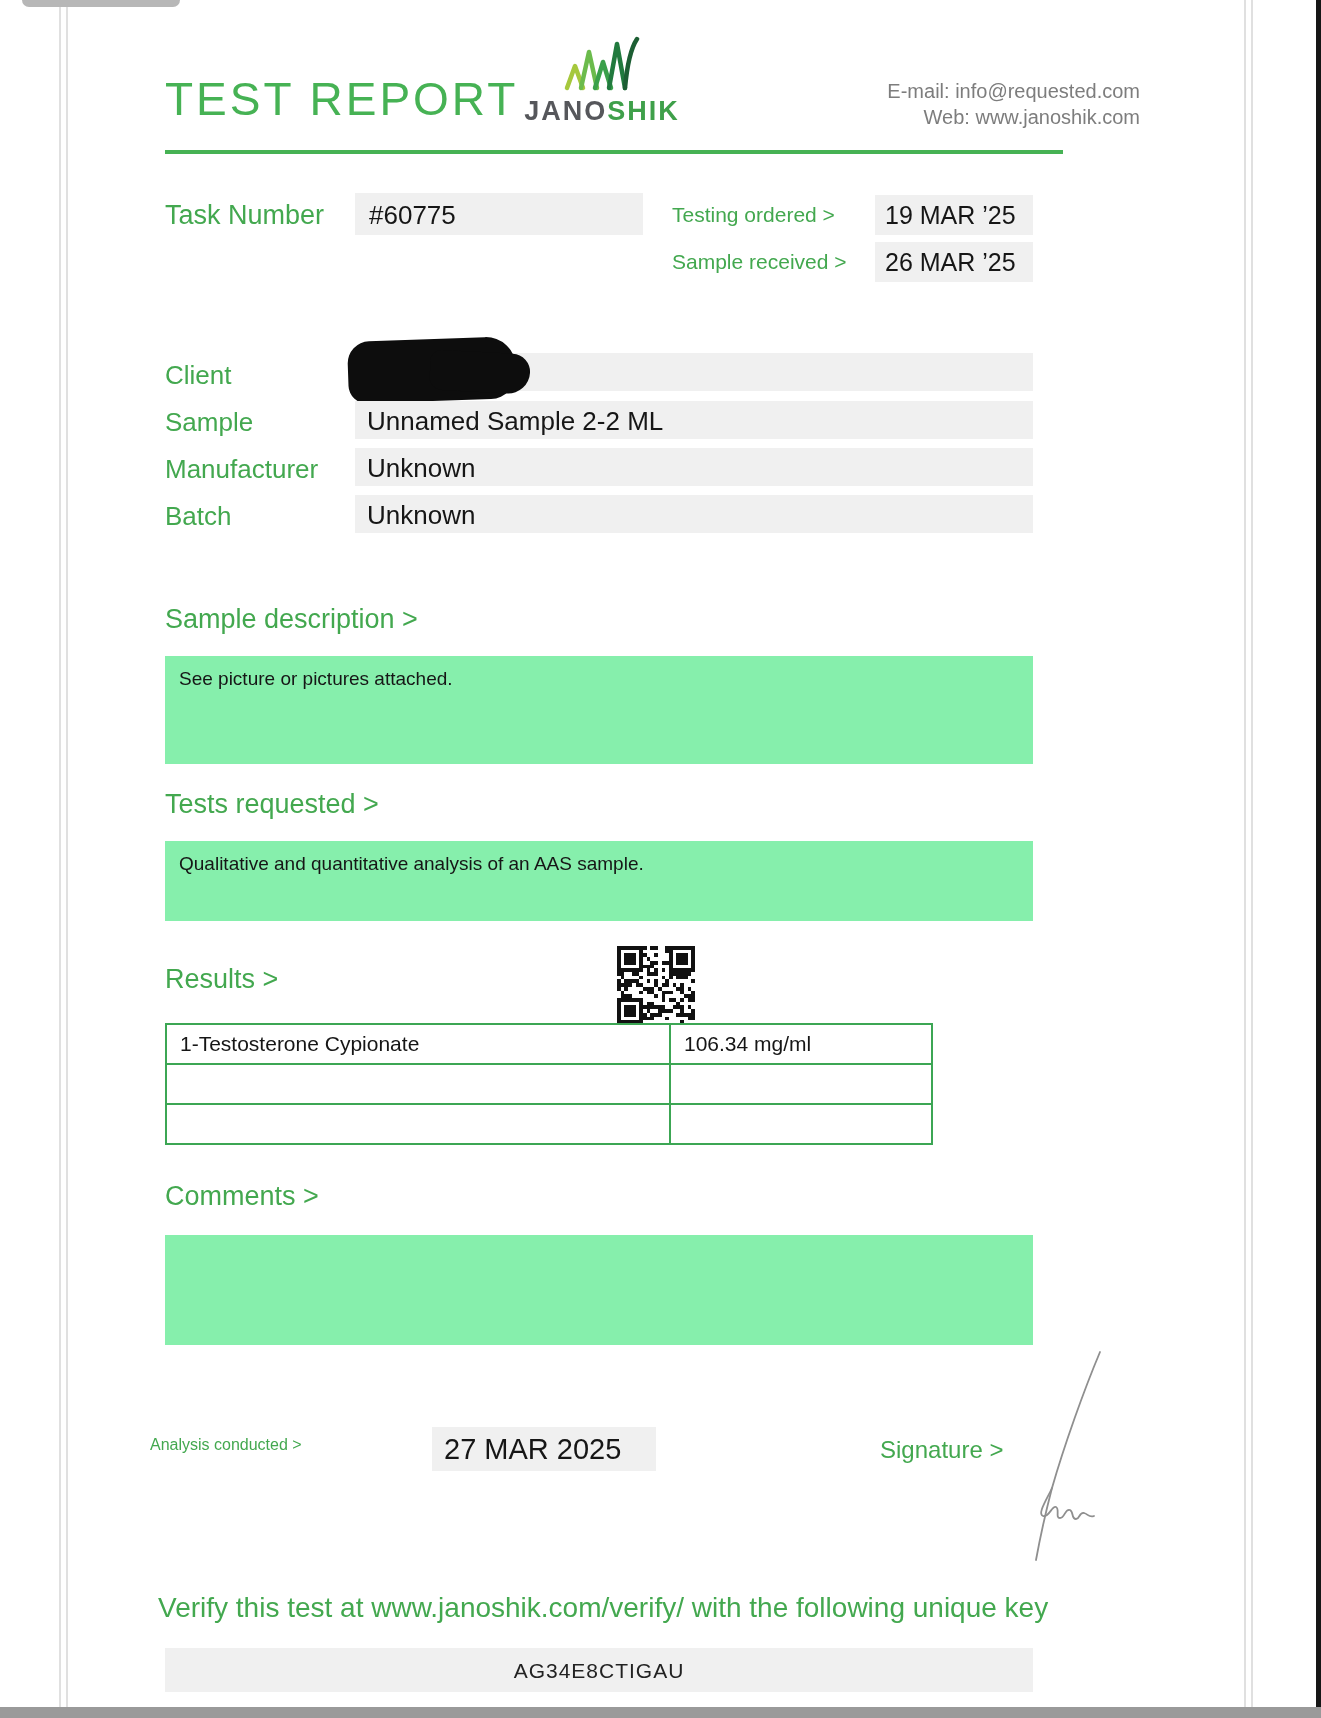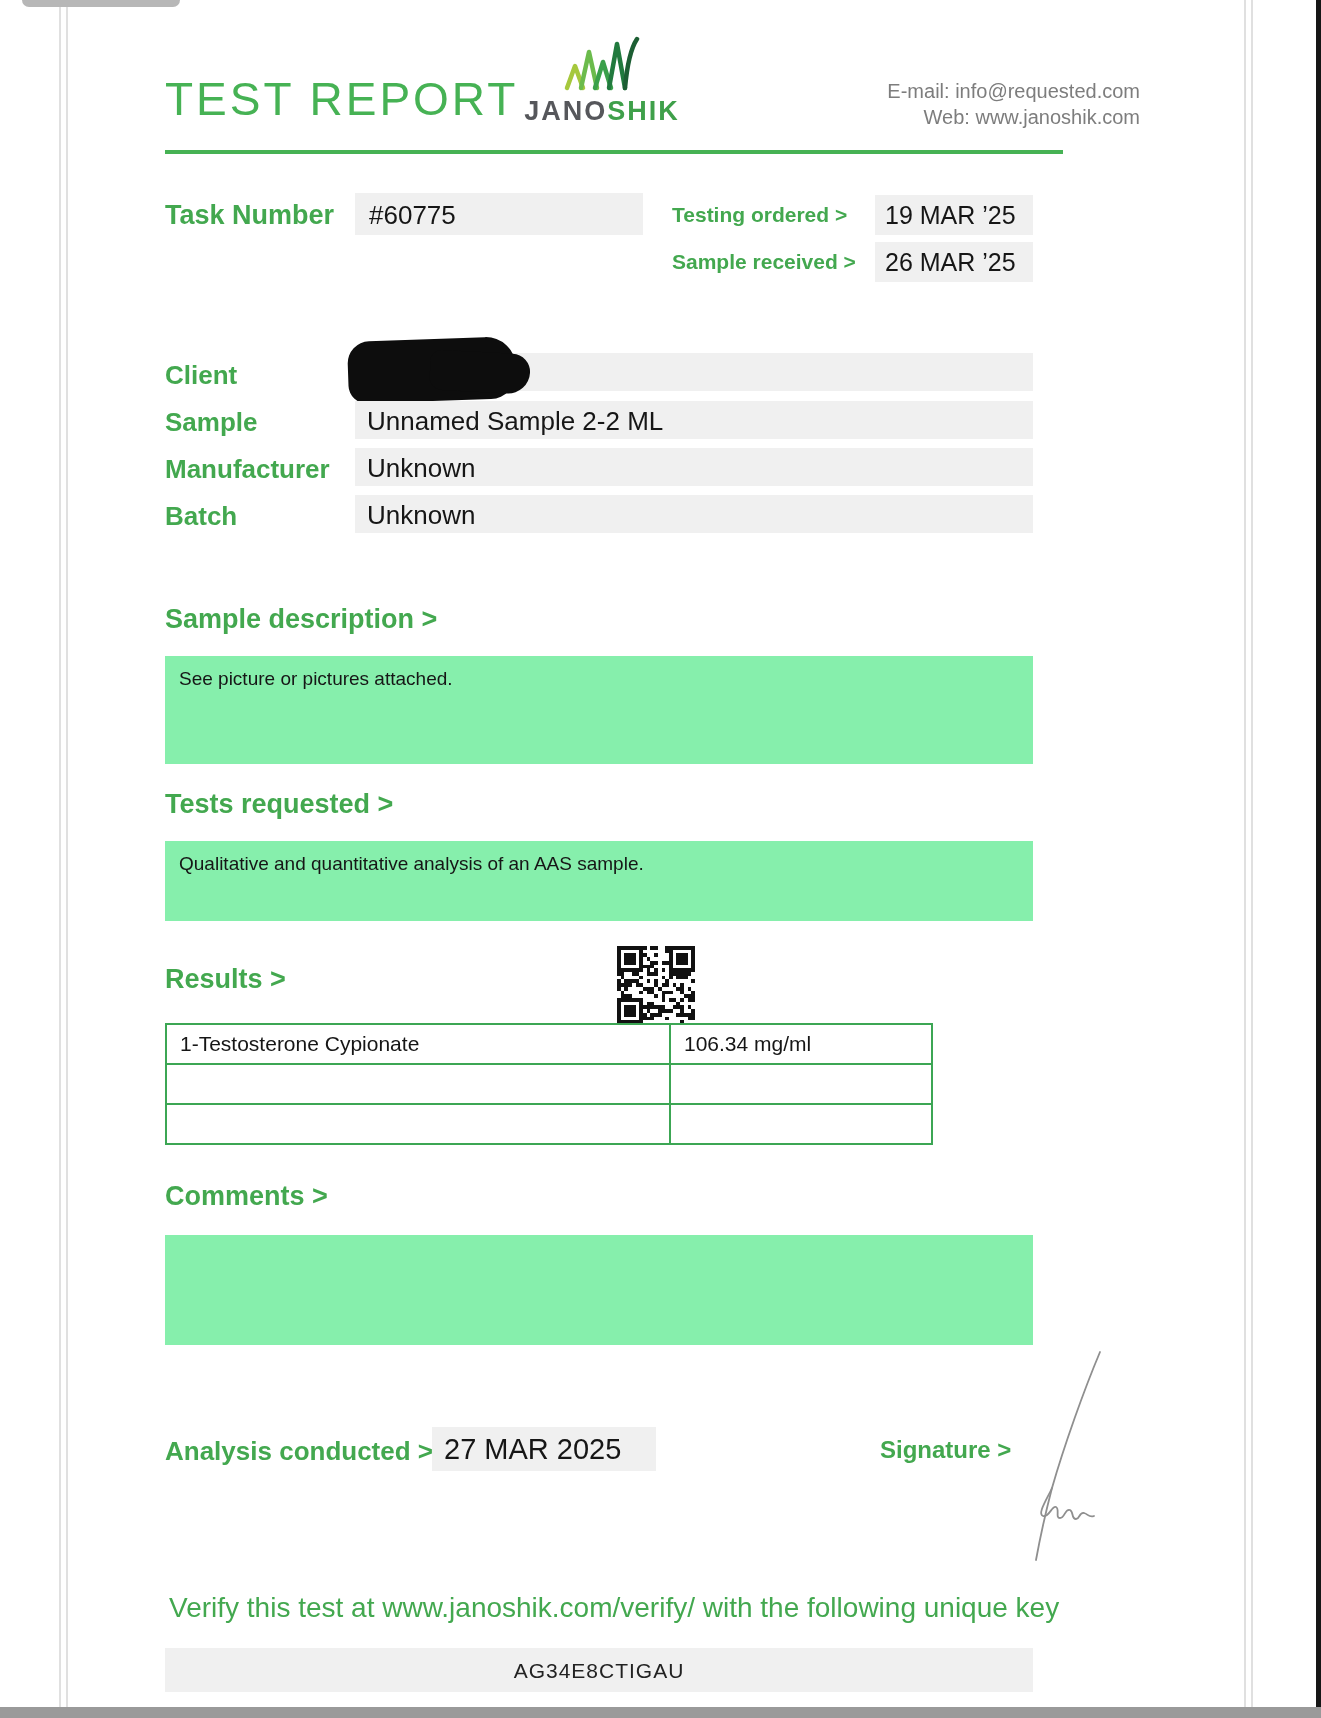--- a/index.html
+++ b/index.html
@@ -18,21 +18,21 @@
   .title{left:165px;top:72px;font-size:46px;letter-spacing:3px;color:#46b254;font-weight:400;}
   .logo-icon{left:562px;top:36px;width:78px;height:56px;}
   .brand{left:520px;top:96px;width:164px;text-align:center;font-size:27px;font-weight:700;
          letter-spacing:2px;}
   .brand .dark{color:#56575b;}
   .brand .green{color:#3fa04a;}
   .contact{right:181px;top:78px;text-align:right;font-size:20px;color:#7d7d7d;line-height:26px;}
   .rule{left:165px;top:150px;width:898px;height:4px;background:#46b254;}
 
   
-  .glabel{color:#43a84f;font-weight:700;}
+  .glabel{color:#43a84f;font-weight:400;}
   .task-label{left:165px;top:200px;font-size:27px;}
   .valbox{background:#f0f0f0;}
   .task-box{left:355px;top:193px;width:288px;height:42px;}
   .task-box span{display:block;padding:7px 0 0 14px;font-size:26px;color:#161616;}
   .date-label-1{left:672px;top:203px;font-size:21px;}
   .date-label-2{left:672px;top:250px;font-size:21px;}
   .date-box-1{left:875px;top:195px;width:158px;height:40px;}
   .date-box-2{left:875px;top:242px;width:158px;height:40px;}
   .date-box-1 span,.date-box-2 span{display:block;padding:6px 0 0 10px;font-size:25px;color:#161616;}
 
@@ -50,26 +50,26 @@
   .sec-box{left:165px;width:868px;background:#86efac;}
   .sec-box .body-text{display:block;padding:12px 14px 0 14px;font-size:19px;color:#161616;}
 
   
   .rtable{left:165px;top:1023px;width:768px;border:2px solid #a16207;border-collapse:collapse;}
   .rtable td{border:2px solid #3ca654;height:38px;font-size:21px;color:#161616;padding:0 0 0 13px;}
   .rtable .c1{width:489px;}
   .qr{left:617px;top:946px;width:78px;height:78px;}
 
   
-  .analysis-label{left:165px;top:1436px;font-size:26px;}
+  .analysis-label{left:150px;top:1436px;font-size:16px;}
   .analysis-box{left:432px;top:1427px;width:224px;height:44px;}
   .analysis-box span{display:block;padding:6px 0 0 12px;font-size:29px;color:#161616;}
   .sig-label{left:880px;top:1436px;font-size:24px;}
   .signature{left:1000px;top:1348px;width:125px;height:220px;}
-  .verify{left:169px;top:1592px;font-size:28px;color:#43a84f;}
+  .verify{left:158px;top:1592px;font-size:28px;color:#43a84f;}
   .key-box{left:165px;top:1648px;width:868px;height:44px;text-align:center;}
   .key-box span{display:inline-block;padding-top:11px;font-size:21px;letter-spacing:1px;color:#222;}
 </style>
 </head>
 <body>
 
 <div class="page">
 
   <div class="edge-line" style="left:59px"></div>
   <div class="edge-line" style="left:66px"></div>

